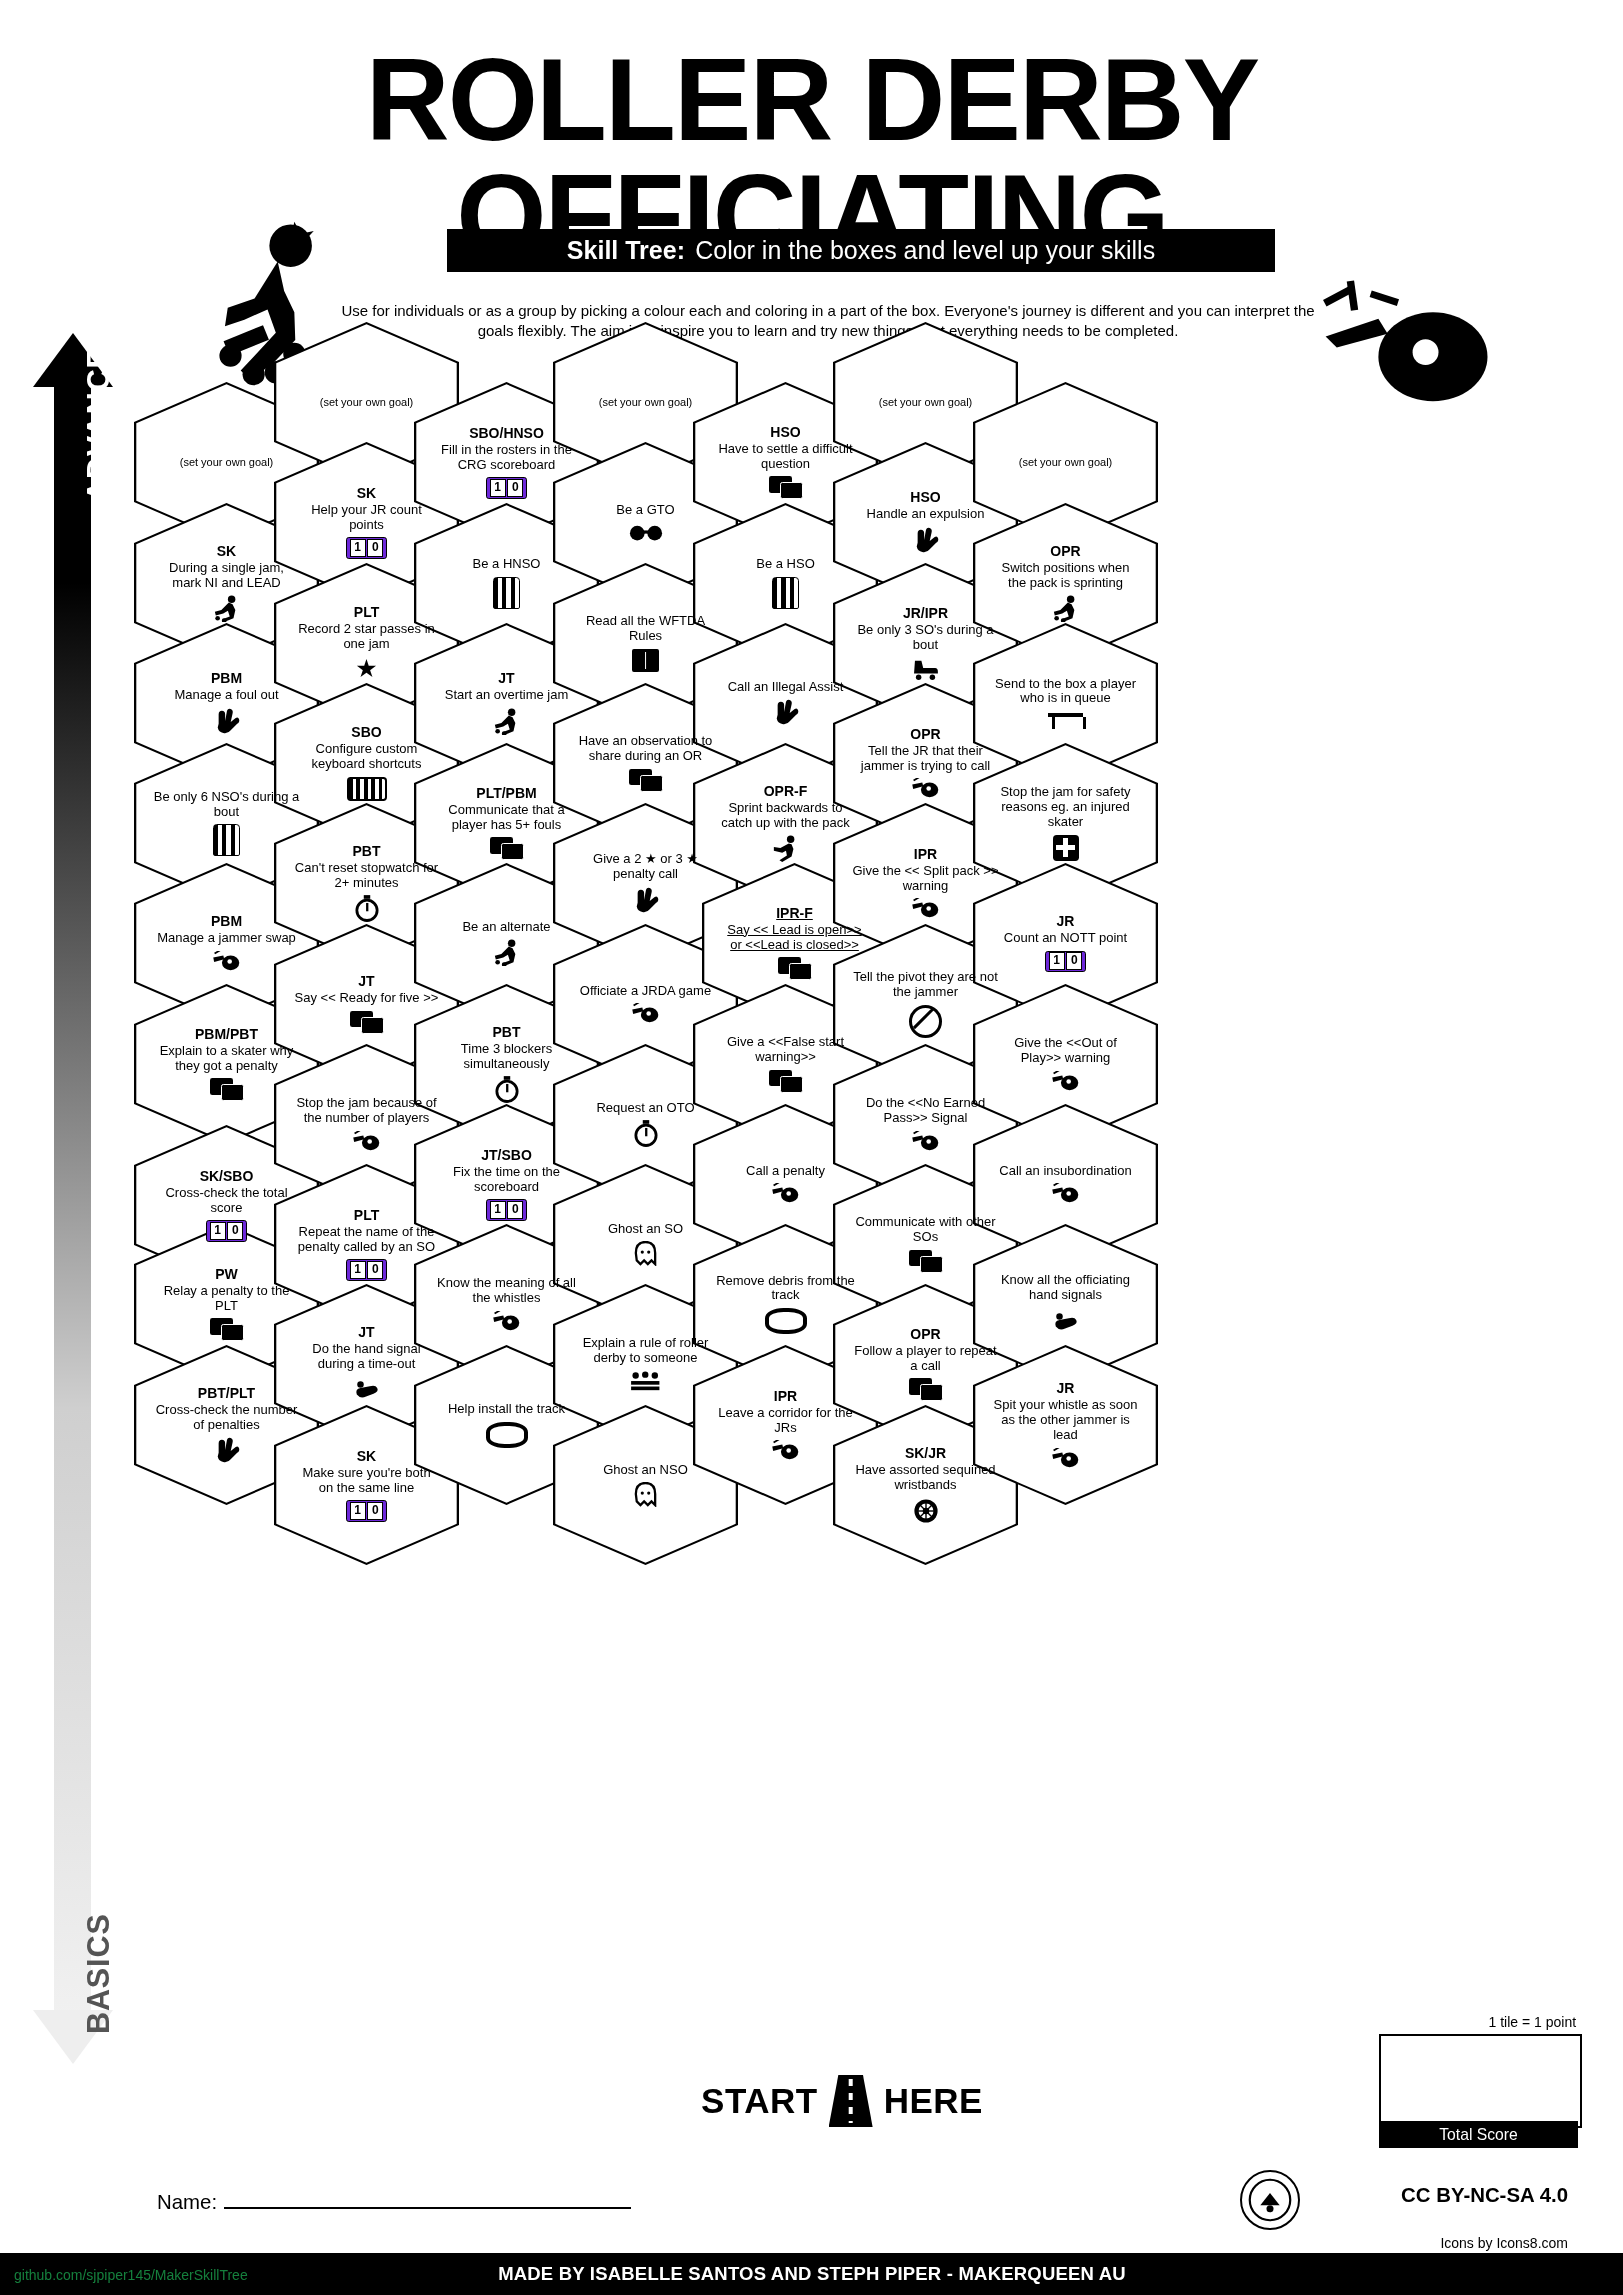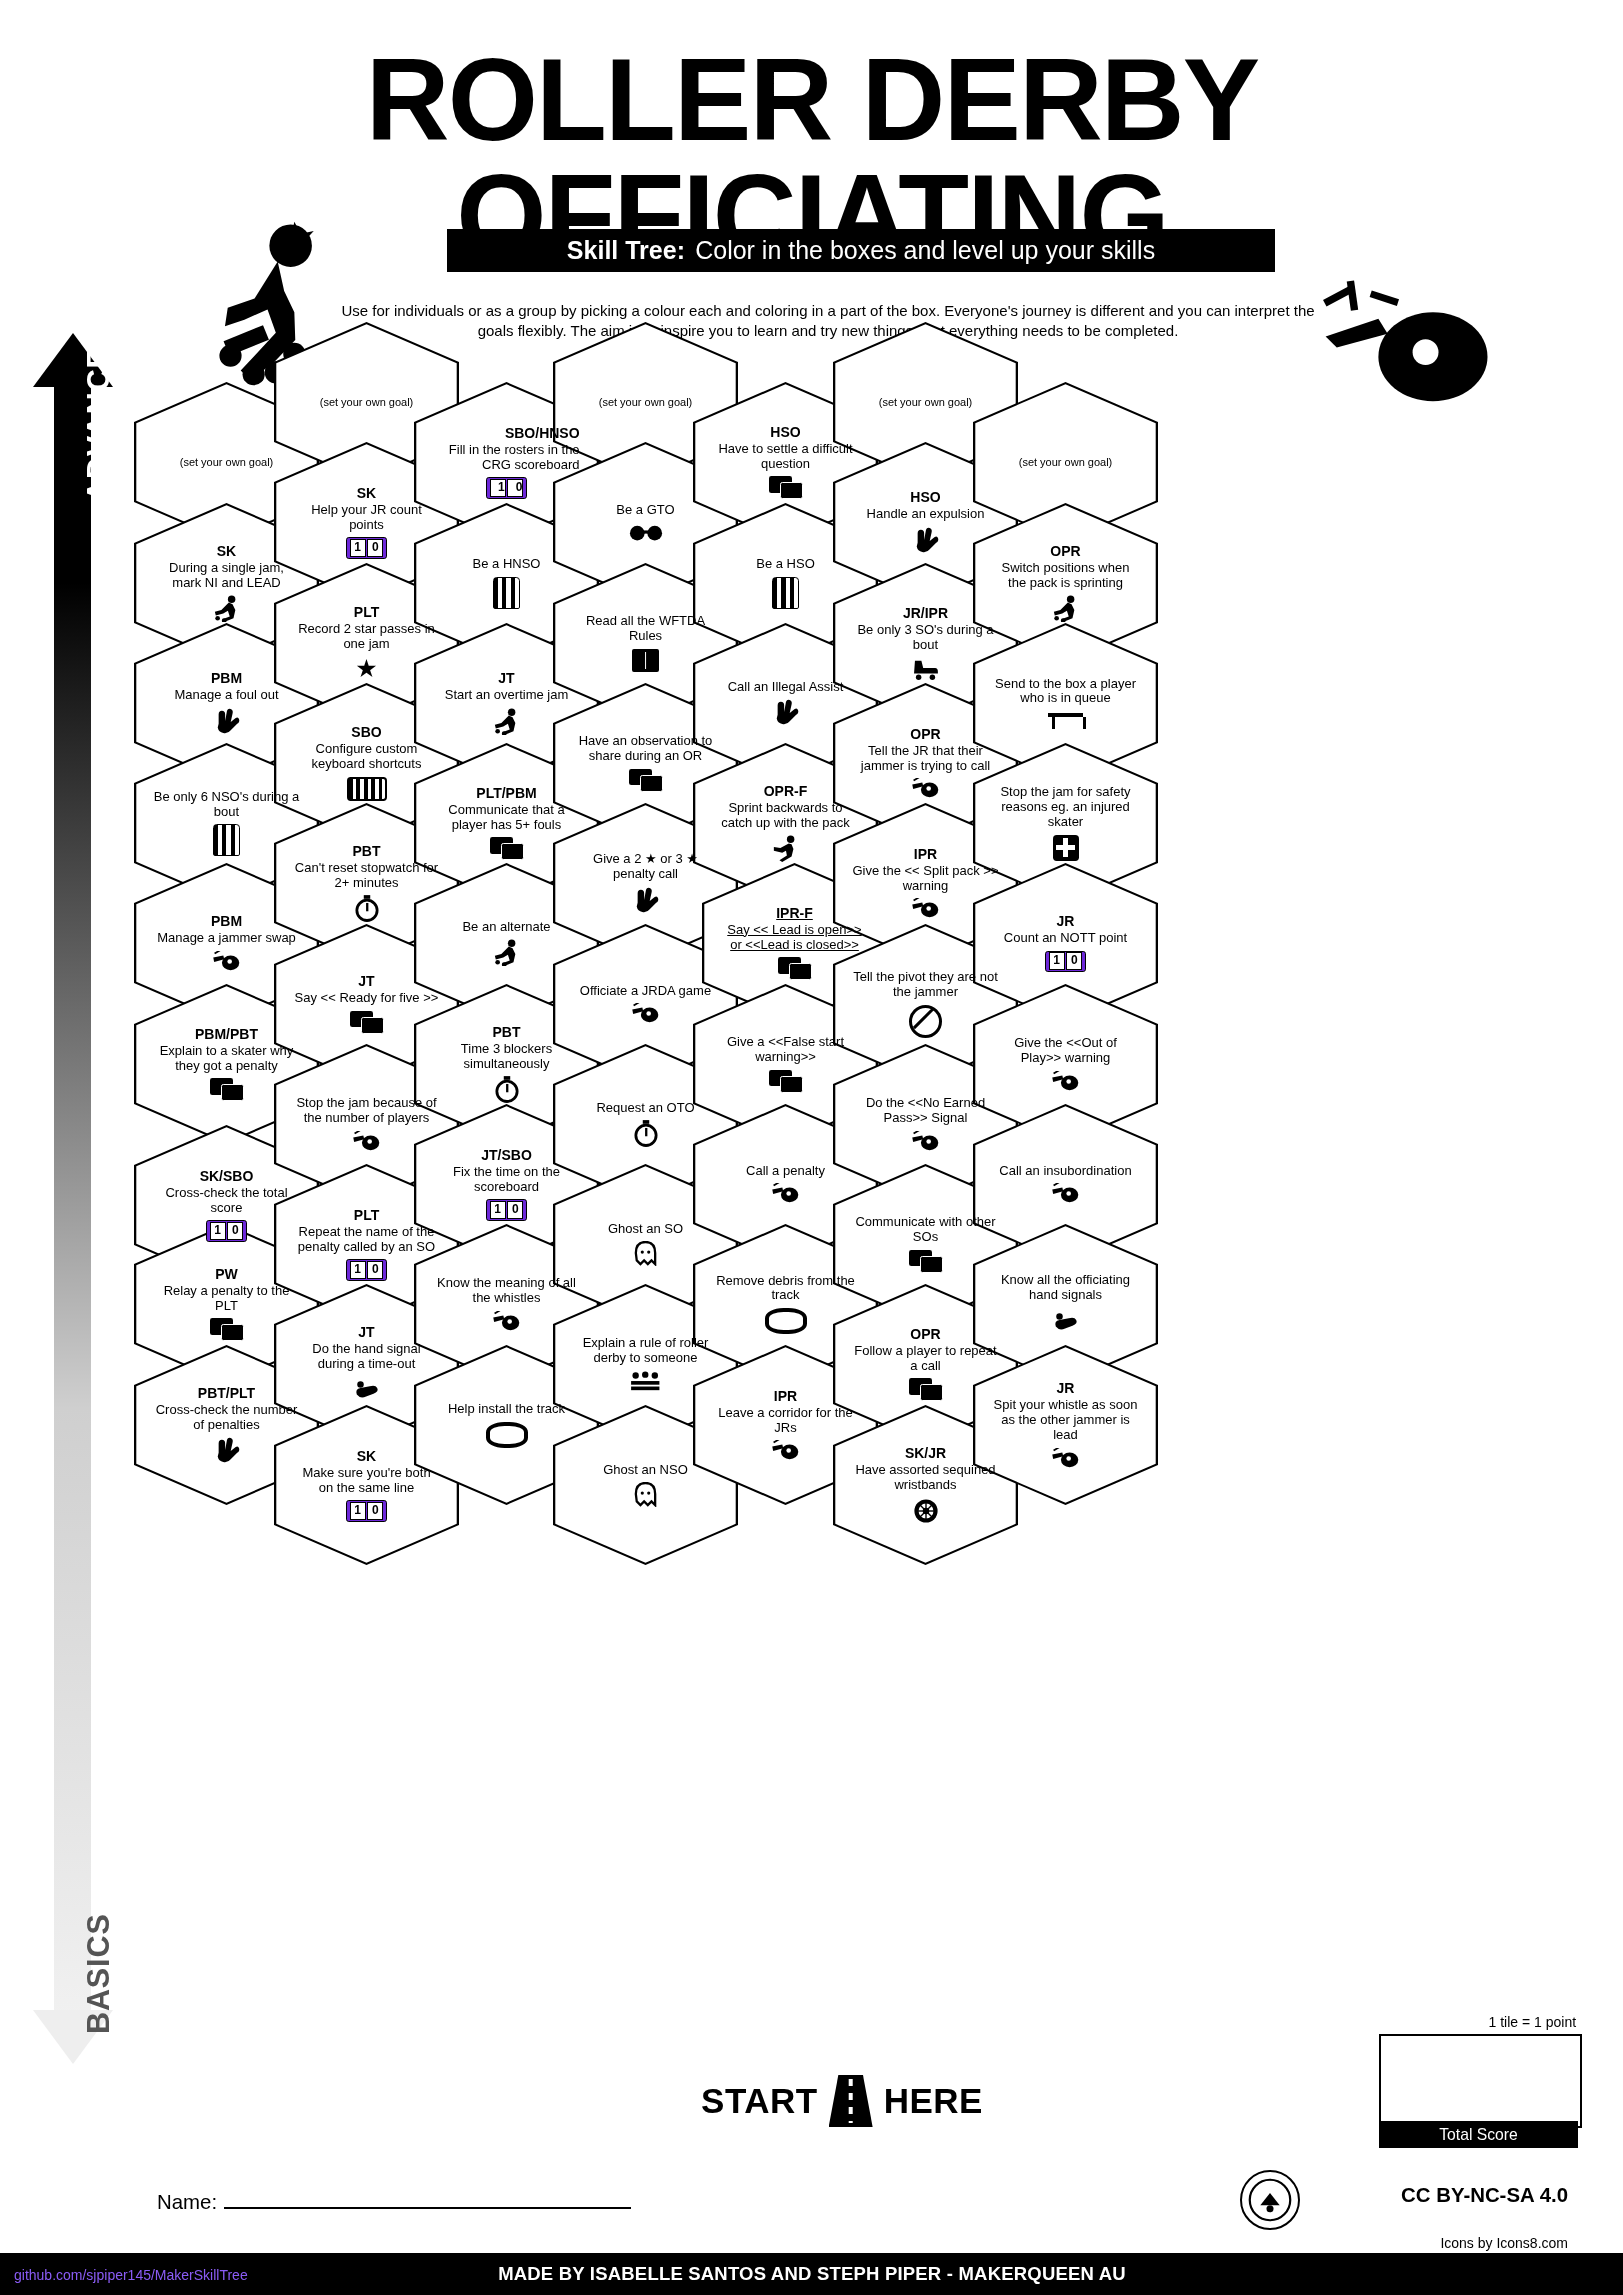--- a/index.html
+++ b/index.html
@@ -125,21 +125,21 @@
 
   
   #cc{position:absolute;right:56px;top:2184px;font-size:20.4px;font-weight:bold;}
   #cc-badge{position:absolute;right:324px;top:2170px;width:56px;height:56px;border:2.8px solid #000;border-radius:50%;
      display:flex;align-items:center;justify-content:center;font-size:21px;}
   #icons8{position:absolute;right:56px;top:2235px;font-size:14px;}
 
   
   #footer{position:absolute;left:0;bottom:0;width:1624px;height:42px;background:#000;color:#fff;
      display:flex;align-items:center;justify-content:center;font-size:18.5px;font-weight:bold;letter-spacing:0.2px;}
-  #footer-left{position:absolute;left:14px;bottom:12px;font-size:14px;font-weight:normal;color:#8b5cf6;}
+  #footer-left{position:absolute;left:14px;bottom:12px;font-size:14px;font-weight:normal;color:#15803d;}
 
   
   .deco{position:absolute;}
   #skater{left:185px;top:217px;width:153px;height:185px;}
   #whistle{right:130px;top:278px;width:185px;height:139px;}
 </style>
 </head>
 <body>
 
 <div id="title">ROLLER DERBY OFFICIATING</div>
@@ -387,21 +387,21 @@
     <div class="hex" style="left: 274px; top: 1405px;">
       <div class="bg"></div>
       <div class="inner">
         <div class="code">SK</div>
         <div class="txt">Make sure you're both on the same line</div>
         <div class="ico">
           <span class="ic-score"><span>1</span><span>0</span></span>
         </div>
       </div>
     </div>
-    <div class="hex" style="left: 414px; top: 382px; text-align: right;">
+    <div class="hex" style="left: 414px; top: 382px;">
       <div class="bg"></div>
       <div class="inner">
         <div class="code">SBO/HNSO</div>
         <div class="txt">Fill in the rosters in the CRG scoreboard</div>
         <div class="ico">
           <span class="ic-score"><span>1</span><span>0</span></span>
         </div>
       </div>
     </div>
     <div class="hex" style="left: 414px; top: 503px;">

